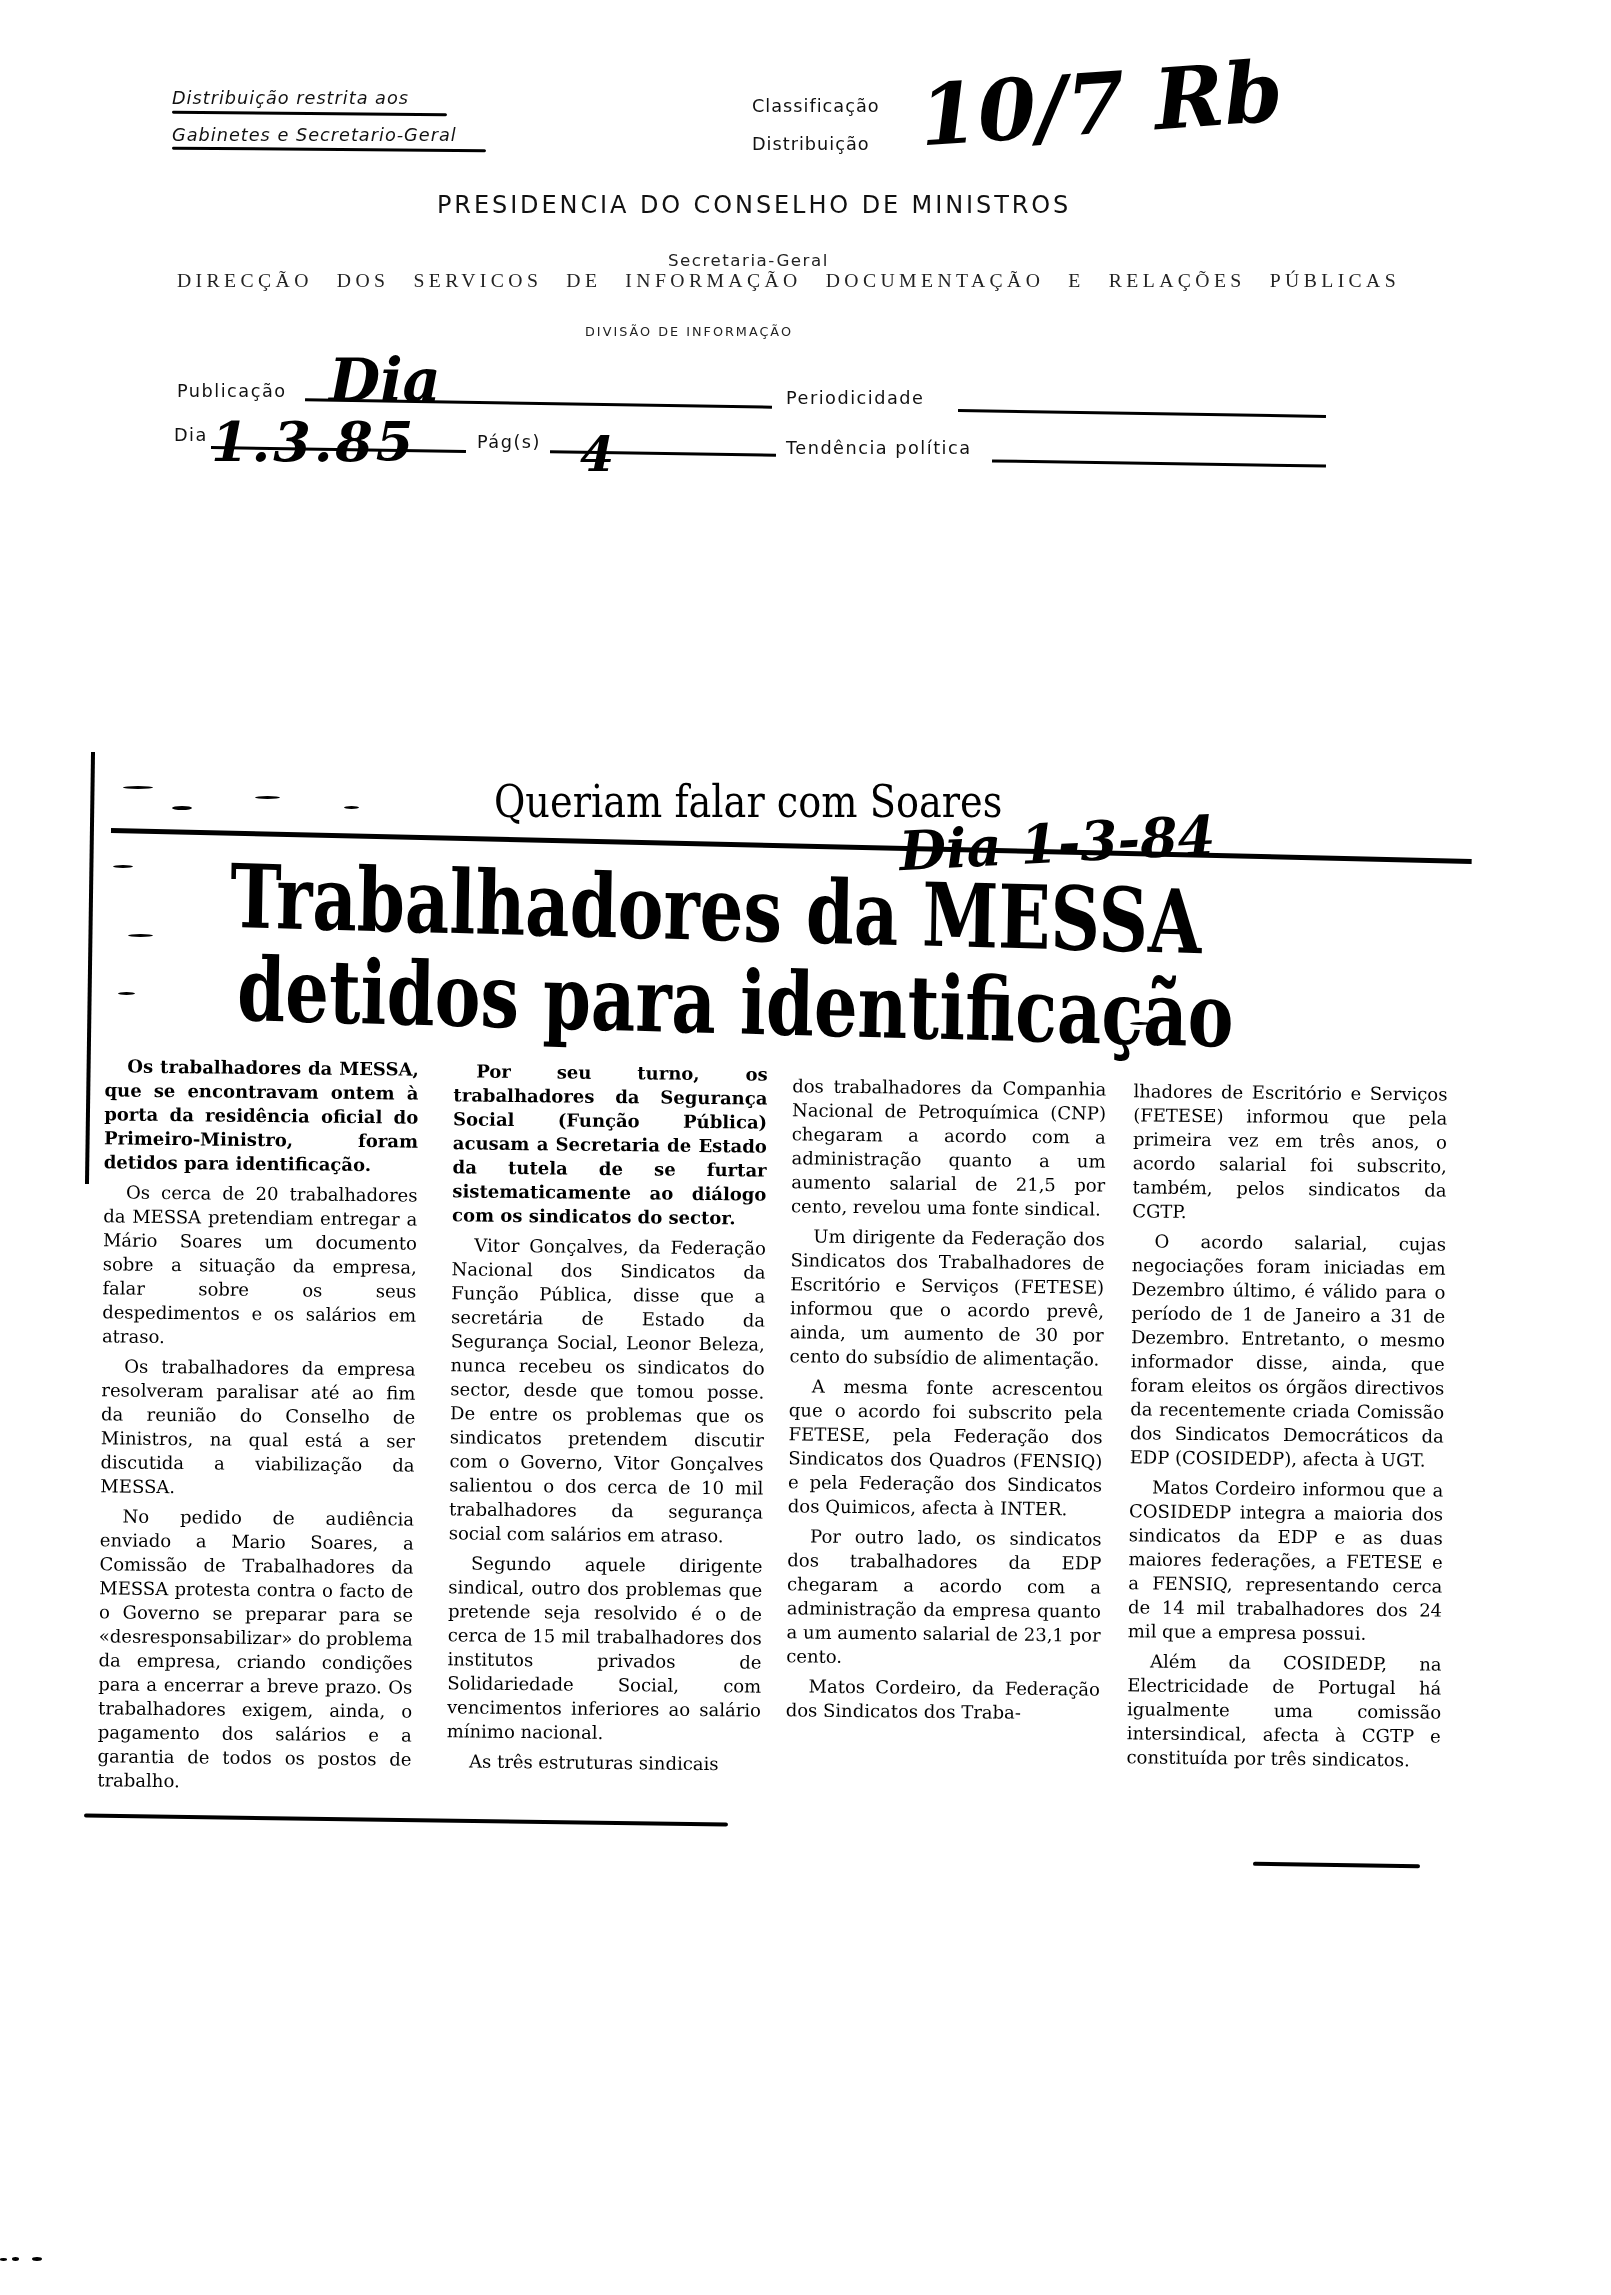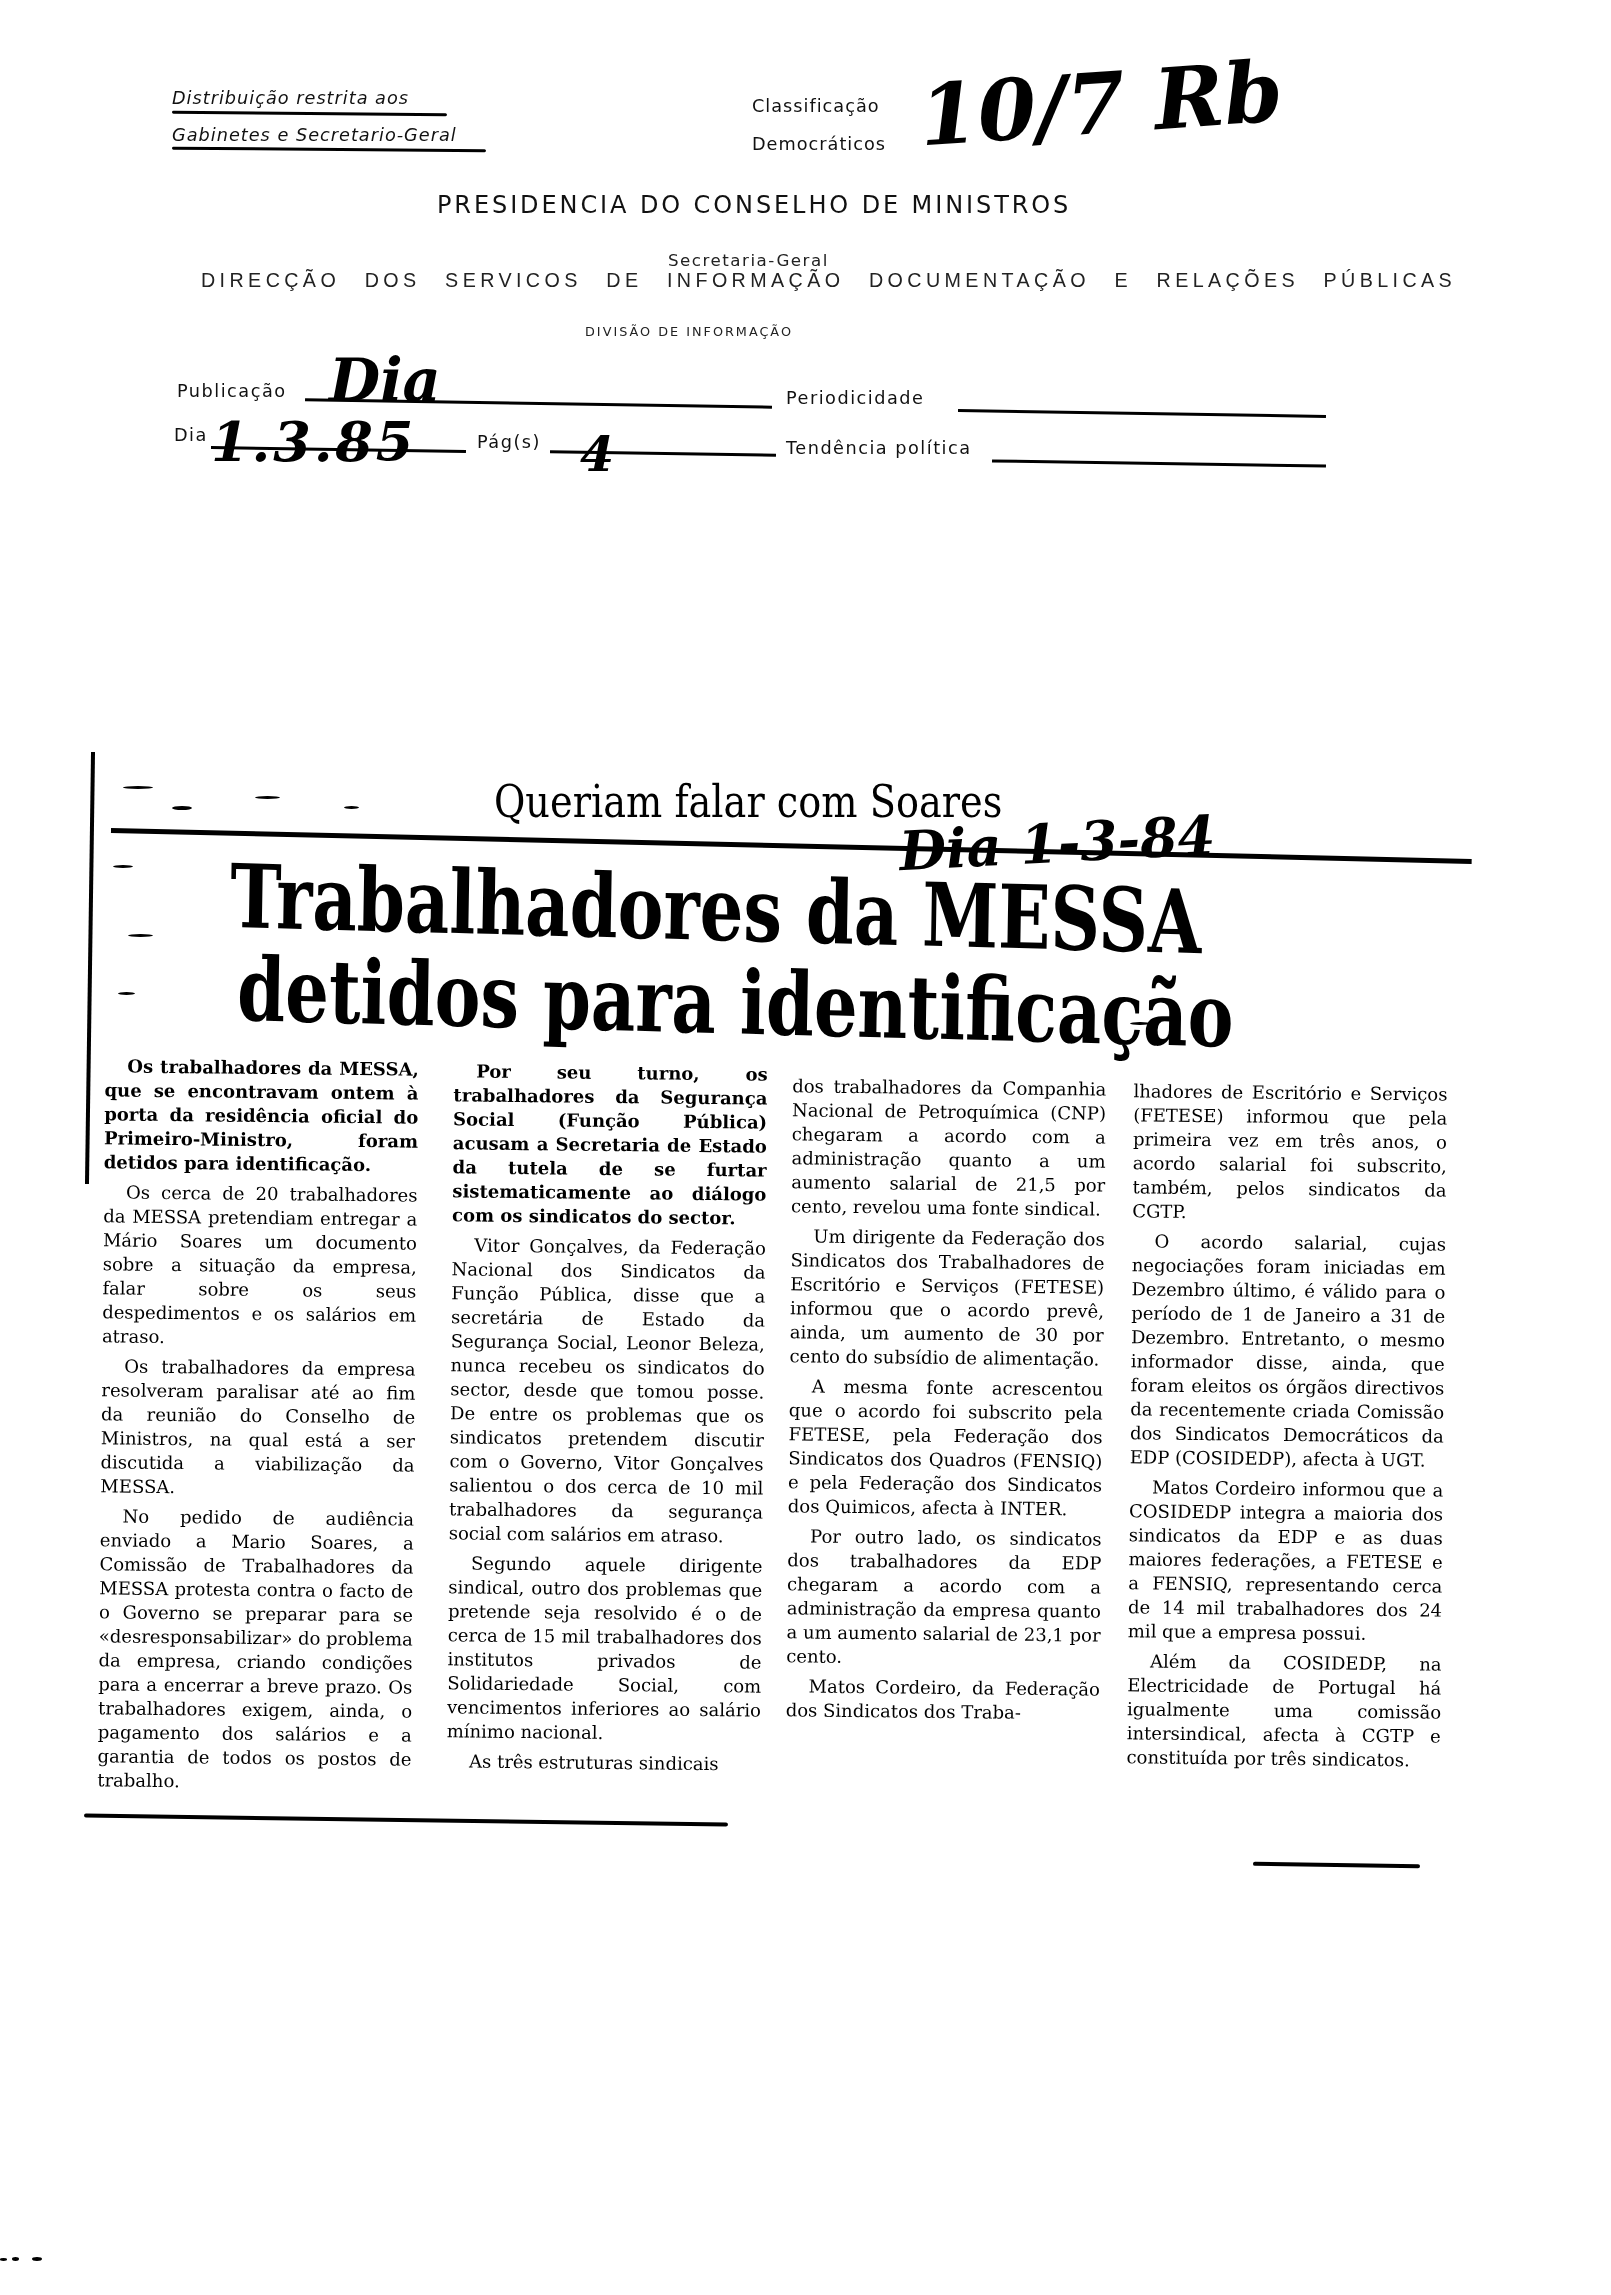--- a/index.html
+++ b/index.html
@@ -8,21 +8,21 @@
     color: #000; font-family: "Liberation Sans", sans-serif;
   }
   .abs { position: absolute; }
 
   
   .hdr-small { font-family: "DejaVu Sans", sans-serif; font-size: 17.7px; letter-spacing: 1px; color: #111; }
   .hdr-italic { font-style: italic; }
   .uline { position: absolute; height: 3.4px; background: #000; border-radius: 1.5px; }
   .title-main { font-family: "DejaVu Sans", sans-serif; font-size: 24px; letter-spacing: 2.9px; color: #111; }
   .title-sub { font-family: "DejaVu Sans", sans-serif; font-size: 16.7px; letter-spacing: 1.5px; color: #222; }
-  .title-dir { font-family: Liberation Sans, sans-serif; font-size: 19.7px; letter-spacing: 4.4px; color: #222; word-spacing: 14.7px; margin-left: 24px; }
+  .title-dir { font-family: Liberation Serif, serif; font-size: 19.7px; letter-spacing: 4.4px; color: #222; word-spacing: 14.7px; }
   .title-div { font-family: "DejaVu Sans", sans-serif; font-size: 12.8px; letter-spacing: 2px; color: #222; }
   .form-label { font-family: "DejaVu Sans", sans-serif; font-size: 17.7px; letter-spacing: 1.5px; color: #111; }
   .form-line { position: absolute; height: 2.5px; background: #000; }
   .hand { font-family: "DejaVu Serif", serif; font-style: italic; font-weight: bold; color: #000; }
 
   
   .clip-vrule { position: absolute; width: 3.9px; background: #000; }
   .kicker { font-family: "DejaVu Serif", serif; font-size: 45px; transform: scaleX(0.85); transform-origin: left top; }
   .rule-thick { position: absolute; height: 4.9px; background: #000; transform-origin: left center; }
   .headline {
@@ -43,21 +43,21 @@
 </style>
 </head>
 <body>
 
 <div class="abs hdr-small hdr-italic" style="left:172px;top:88px;">Distribuição restrita aos</div>
 <div class="uline" style="left:172px;top:112px;width:275px;transform:rotate(0.5deg);"></div>
 <div class="abs hdr-small hdr-italic" style="left:172px;top:125px;">Gabinetes e Secretario-Geral</div>
 <div class="uline" style="left:172px;top:148px;width:314px;transform:rotate(0.5deg);"></div>
 
 <div class="abs hdr-small" style="left:752px;top:96px;">Classificação</div>
-<div class="abs hdr-small" style="left:752px;top:134px;">Democráticos</div>
+<div class="abs hdr-small" style="left:752px;top:134px;">Distribuição</div>
 
 <div class="abs hand" style="left:919px;top:54px;font-size:84px;transform:rotate(-4deg);">10/7 Rb</div>
 
 <div class="abs title-main" style="left:437px;top:191px;">PRESIDENCIA DO CONSELHO DE MINISTROS</div>
 <div class="abs title-sub" style="left:668px;top:231px;margin-top:19px;">Secretaria-Geral</div>
 <div class="abs title-dir" style="left:177px;top:269px;white-space:nowrap;">DIRECÇÃO DOS SERVICOS DE INFORMAÇÃO DOCUMENTAÇÃO E RELAÇÕES PÚBLICAS</div>
 <div class="abs title-div" style="left:585px;top:324px;">DIVISÃO DE INFORMAÇÃO</div>
 
 <div class="abs form-label" style="left:177px;top:381px;text-align:right;">Publicação</div>
 <div class="abs hand" style="left:329px;top:346px;font-size:59px;">Dia</div>

